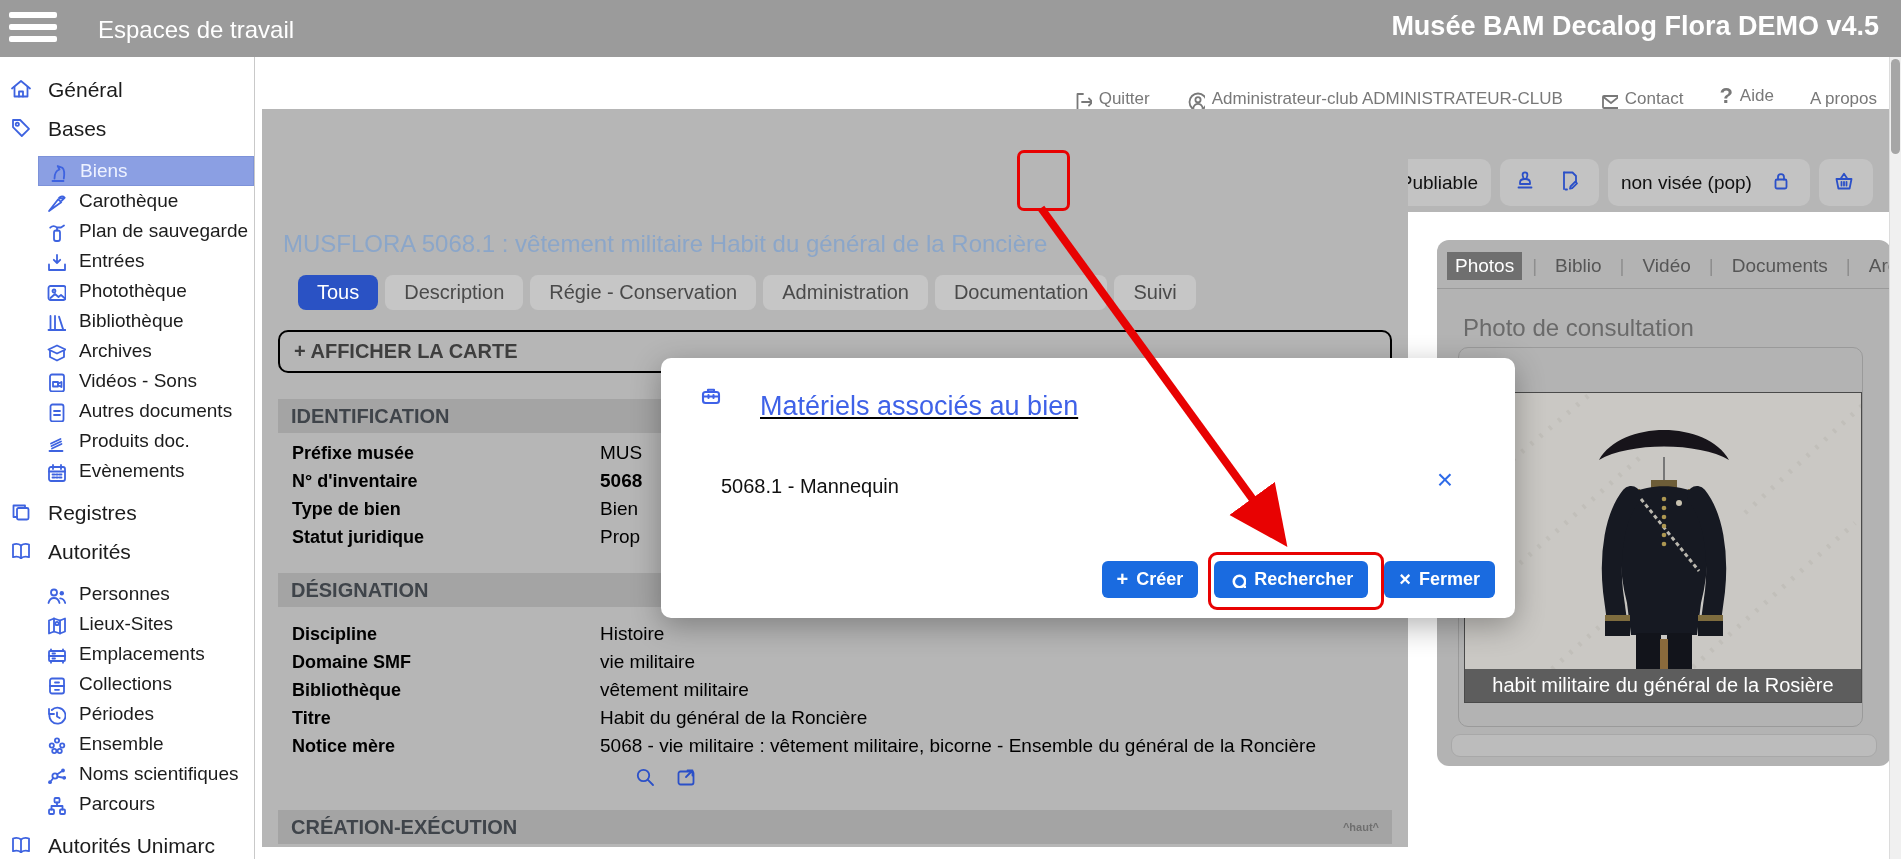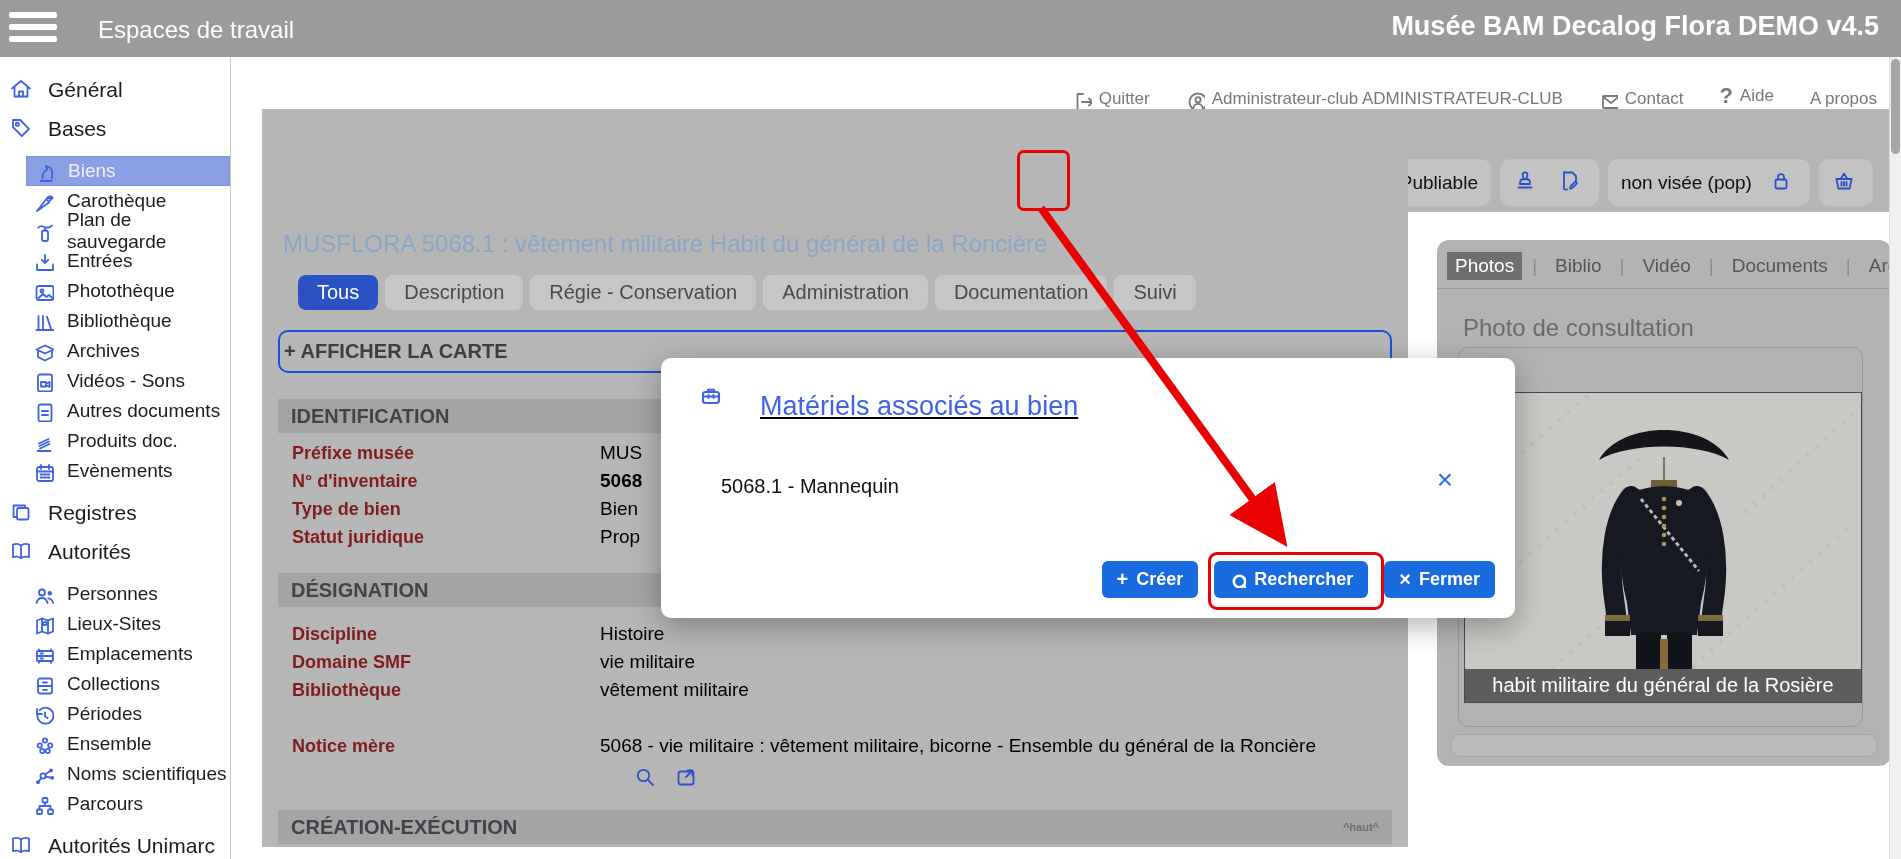--- a/index.html
+++ b/index.html
@@ -13,25 +13,25 @@
   .app-title{position:absolute;right:22px;top:11px;color:#fff;font-size:27px;font-weight:bold;}
 
   
   .linksbar{position:absolute;left:256px;top:57px;width:1633px;height:52px;background:#fff;
     display:flex;align-items:flex-end;justify-content:flex-end;gap:36px;padding-right:12px;box-sizing:border-box;}
   .hlink{display:flex;align-items:center;gap:7px;color:#787878;font-size:17px;cursor:pointer;white-space:nowrap;}
   .hlink .icn{width:19px;height:19px;color:#787878;}
   .qmark{font-size:22px;font-weight:bold;color:#787878;}
 
   
-  .sidebar{position:absolute;left:0;top:57px;width:231px;height:802px;background:#fff;
+  .sidebar{position:absolute;left:0;top:57px;width:255px;height:802px;background:#fff;
     border-right:1px solid #c9c9c9;box-sizing:border-box;padding-top:13px;overflow:hidden;}
   .srow{display:flex;align-items:center;cursor:pointer;color:#1c1c1c;}
   .srow.l1{height:39px;padding-left:9px;font-size:21px;gap:13px;}
-  .srow.l2{height:30px;margin-left:26px;padding-left:7px;font-size:19px;gap:13px;}
+  .srow.l2{height:30px;margin-left:38px;padding-left:7px;font-size:19px;gap:13px;}
   .srow.first-sub{margin-top:8px;}
   .srow.top-gap{margin-top:7px;}
   .srow .icn{color:#3e63e0;flex:0 0 auto;}
   .srow.l1 .icn{width:26px;height:26px;}
   .srow.l2 .icn{width:21px;height:21px;}
   .srow.sel{background:#8b9fe3;border:1px solid #7d92d9;color:#eef2ff;box-sizing:border-box;}
 
   
   .band{position:absolute;left:262px;top:109px;width:1627px;height:103px;background:#b6b6b6;}
   .maincol{position:absolute;left:262px;top:109px;width:1146px;height:738px;background:#b6b6b6;}
@@ -47,27 +47,27 @@
   .pill .icn{width:28px;height:28px;color:#2b50c8;cursor:pointer;}
   .bare-tool{width:34px;height:34px;color:#2b50c8;cursor:pointer;margin:0 8px;}
   .ttext{font-size:19px;color:#111;white-space:nowrap;}
   .ttext b{font-weight:bold;}
 
   
   .rtitle{position:absolute;left:21px;top:121px;font-size:24px;color:#8ba6c9;white-space:nowrap;}
   .stabs{position:absolute;left:36px;top:166px;display:flex;gap:7px;}
   .stab{background:#c6c6c6;color:#4a4a4a;font-size:20px;padding:6px 19px;border-radius:8px;cursor:pointer;white-space:nowrap;}
   .stab.active{background:#2a52c4;color:#fff;}
-  .mapbox{position:absolute;left:16px;top:221px;width:1114px;height:43px;border:2px solid #1d4ed8;border-radius:10px;
-    box-sizing:border-box;display:flex;align-items:center;padding-left:4px;font-size:20px;font-weight:bold;color:#3e3e3e;cursor:pointer;}
+  .mapbox{position:absolute;left:16px;top:221px;width:1114px;height:43px;border:2px solid #000000;border-radius:10px;
+    box-sizing:border-box;display:flex;align-items:center;padding-left:14px;font-size:20px;font-weight:bold;color:#3e3e3e;cursor:pointer;}
   .secbar{position:absolute;left:16px;width:1114px;height:34px;background:#a4a4a4;box-sizing:border-box;
     display:flex;align-items:center;justify-content:space-between;padding:0 13px;font-size:20px;font-weight:bold;color:#3f444a;}
   .anchor{font-size:11px;font-weight:bold;color:#6f6f6f;cursor:pointer;}
   .frow{position:absolute;left:30px;height:24px;display:flex;align-items:center;}
-  .flabel{width:308px;font-size:18px;font-weight:bold;color:#7f1d1d;}
+  .flabel{width:308px;font-size:18px;font-weight:bold;color:#000000;}
   .fvalue{font-size:19px;color:#000;white-space:nowrap;}
   .fvalue.bold{font-weight:bold;}
   .linkicons{position:absolute;left:371px;top:656px;display:flex;gap:14px;}
   .linkicons .icn{width:27px;height:27px;color:#2b50c8;cursor:pointer;}
 
   
   .mpanel{position:absolute;left:1437px;top:240px;width:454px;height:526px;background:#b3b3b3;border-radius:12px;}
   .mtabs{position:absolute;left:10px;top:12px;display:flex;align-items:center;font-size:19px;color:#565656;}
   .mtab{padding:3px 8px;cursor:pointer;white-space:nowrap;}
   .mtab.active{background:#6f6f6f;color:#fff;}
@@ -687,20 +687,24 @@
       <span class="flabel">Discipline</span>
       <span class="fvalue">Histoire</span>
     </div>
     <div class="frow" style="top:541px;">
       <span class="flabel">Domaine SMF</span>
       <span class="fvalue">vie militaire</span>
     </div>
     <div class="frow" style="top:569px;">
       <span class="flabel">Bibliothèque</span>
       <span class="fvalue">vêtement militaire</span>
+    </div>
+    <div class="frow" style="top:597px;">
+      <span class="flabel">Titre</span>
+      <span class="fvalue">Habit du général de la Roncière</span>
     </div>
     <div class="frow" style="top:625px;">
       <span class="flabel">Notice mère</span>
       <span class="fvalue">5068 - vie militaire : vêtement militaire, bicorne - Ensemble du général de la Roncière</span>
     </div>
     <div class="linkicons">
       <svg class="icn">
           <use href="#i-search"></use>
         </svg>
       <svg class="icn">

